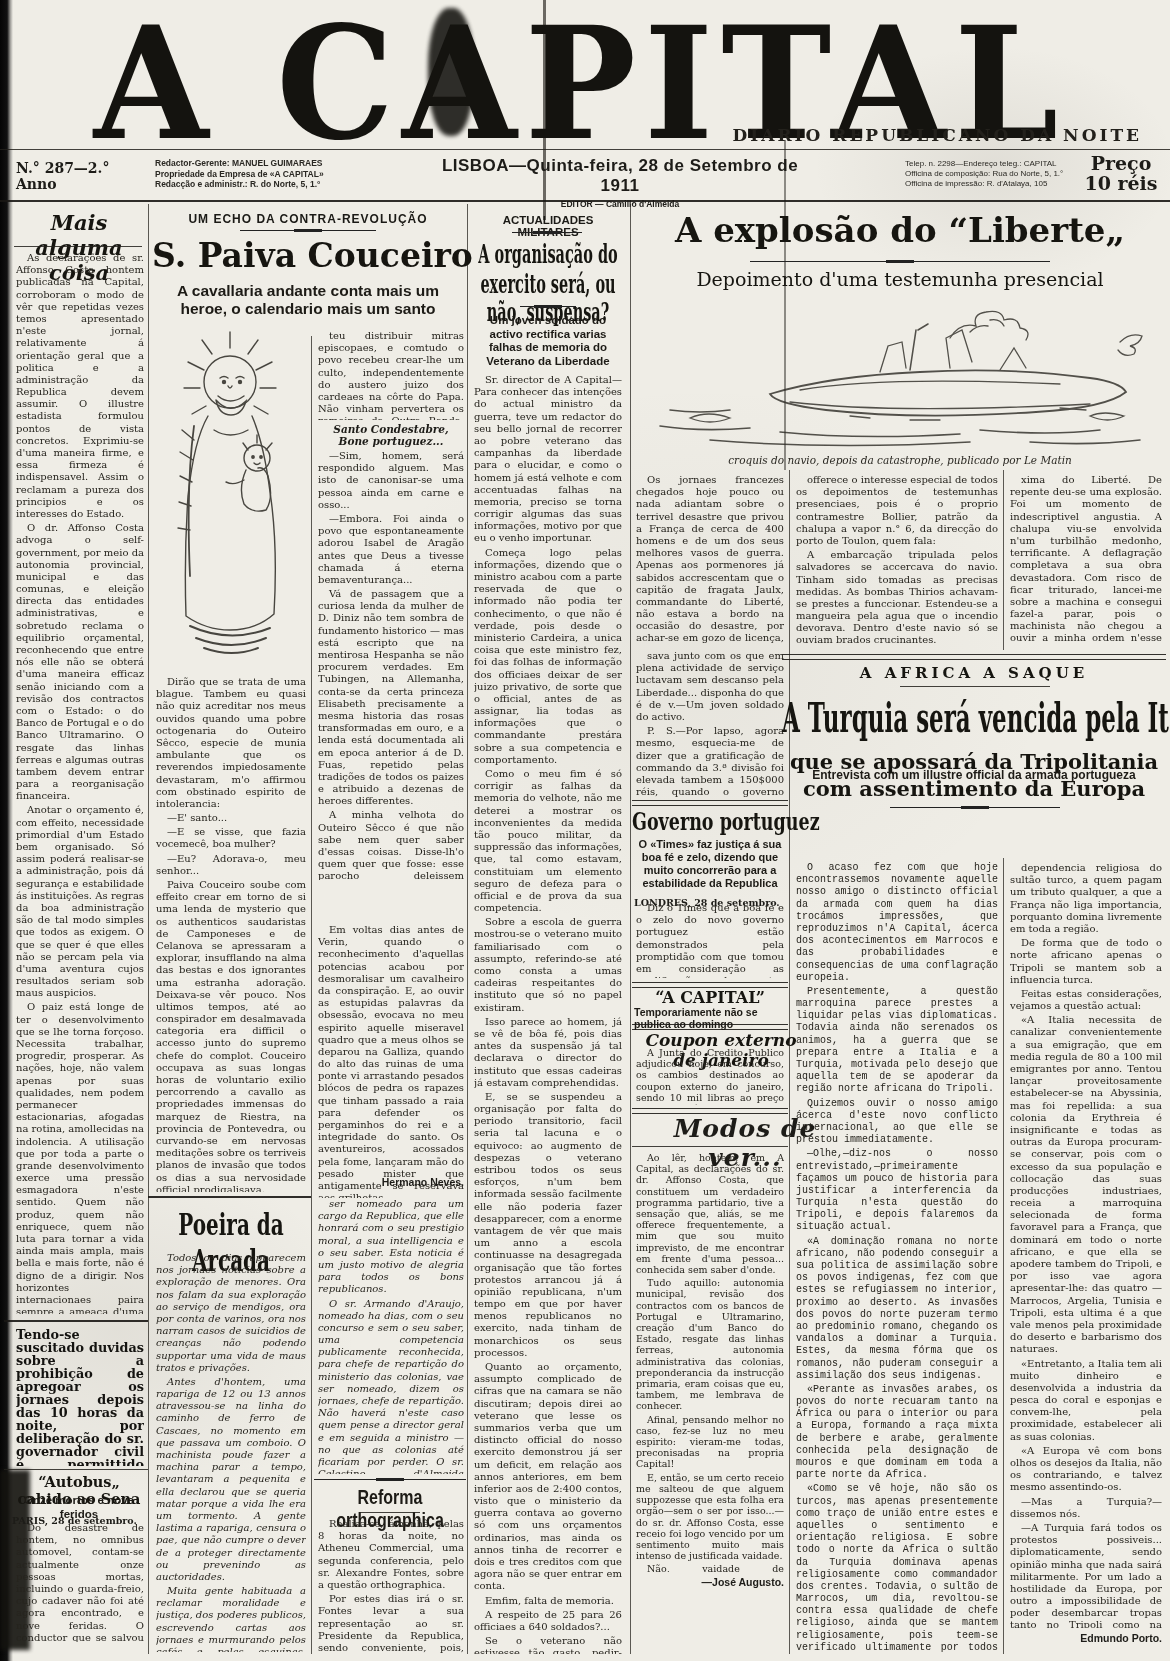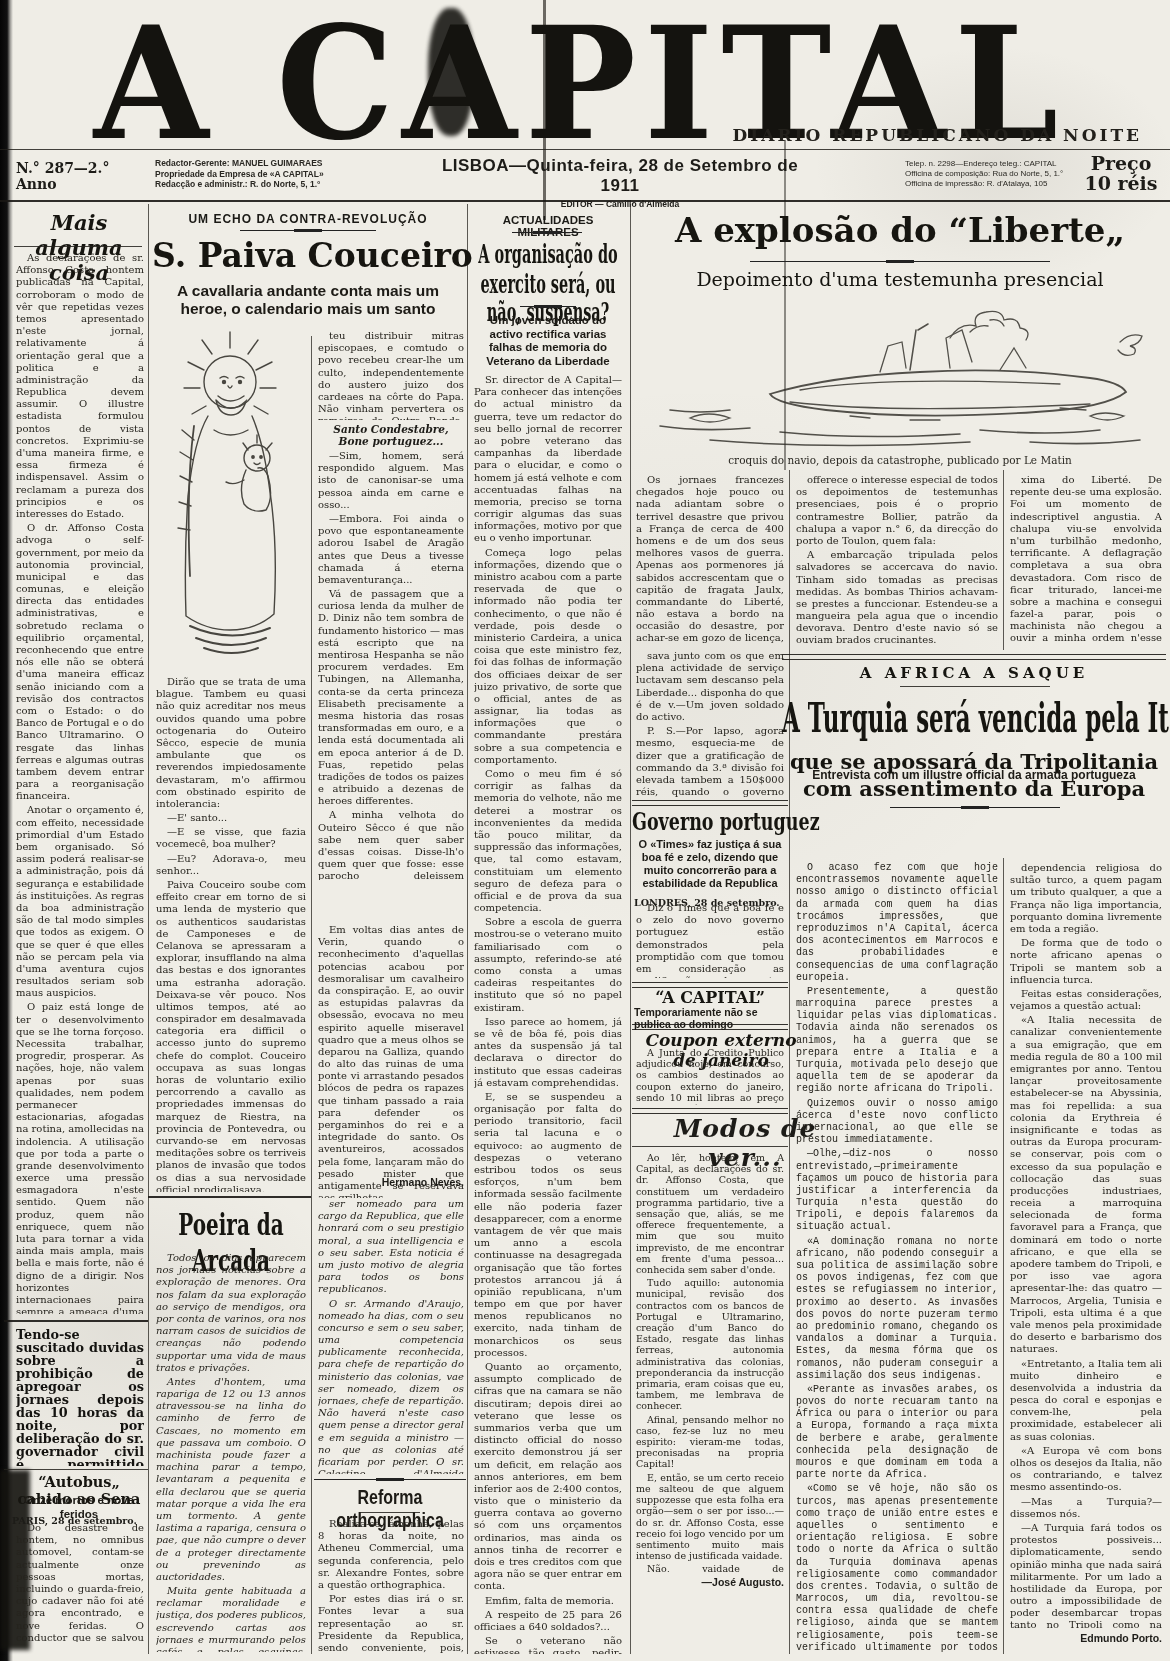--- a/index.html
+++ b/index.html
@@ -241,21 +241,21 @@
       <path d="M350 72 l14 -22 l12 20"></path>
 
       <path d="M40 120 q18 -8 40 0 q-20 8 -40 0 z M440 118 q14 -6 34 0 q-16 8 -34 0 z"></path>
       <path d="M470 44 q10 -10 22 -6 q-2 8 -12 10 q8 2 4 8 q-10 4 -16 -4"></path>
 
       <path d="M10 128 q40 6 90 2 M130 134 q80 8 180 2 M330 132 q70 6 120 0 M60 142 q120 10 260 2 M380 144 q60 4 110 -2 M20 112 q30 4 60 0" stroke-width="1.6"></path>
       <path d="M200 118 l20 2 M260 122 l30 0 M410 110 l26 2"></path>
     </g>
   </svg>
 
-  <div class="abs" style="left:634px;top:454px;width:532px;text-align:center;font-size:10.5px;color:#2a2822;">croquis do navio, depois da catastrophe, publicado por Le Matin</div>
+  <div class="abs" style="left:634px;top:454px;width:532px;text-align:center;font-style:italic;font-size:10.5px;color:#2a2822;">croquis do navio, depois da catastrophe, publicado por Le Matin</div>
 
   <div class="abs body-text" style="left:636px;top:474px;width:148px;height:172px;">
       <p>Os jornaes francezes chegados hoje pouco ou nada adiantam sobre o terrivel desastre que privou a França de cerca de 400 homens e de um dos seus melhores vasos de guerra. Apenas aos pormenores já sabidos accrescentam que o capitão de fragata Jaulx, commandante do Liberté, não estava a bordo na occasião do desastre, por achar-se em gozo de licença, mas que o immediato, encontrando-se o commando entregue ao 1.° tenente, parece figurar entre o numero das victimas.</p>
     </div>
   <div class="abs body-text" style="left:796px;top:474px;width:202px;height:172px;">
       <p>offerece o interesse especial de todos os depoimentos de testemunhas presenciaes, pois é o proprio contramestre Bollier, patrão da chalupa a vapor n.° 6, da direcção do porto de Toulon, quem fala:</p>
       <p>A embarcação tripulada pelos salvadores se accercava do navio. Tinham sido tomadas as precisas medidas. As bombas Thirios achavam-se prestes a funccionar. Estendeu-se a mangueira pela agua que o incendio devorava. Dentro d'este navio só se ouviam brados crucinantes.</p>
     </div>
   <div class="abs body-text" style="left:1010px;top:474px;width:152px;height:172px;">
       <p>xima do Liberté. De repente deu-se uma explosão. Foi um momento de indescriptivel angustia. A chalupa viu-se envolvida n'um turbilhão medonho, terrificante. A deflagração completava a sua obra devastadora. Com risco de ficar triturado, lancei-me sobre a machina e consegui fazel-a parar, pois o machinista não chegou a ouvir a minha ordem n'esse sentido.</p>

